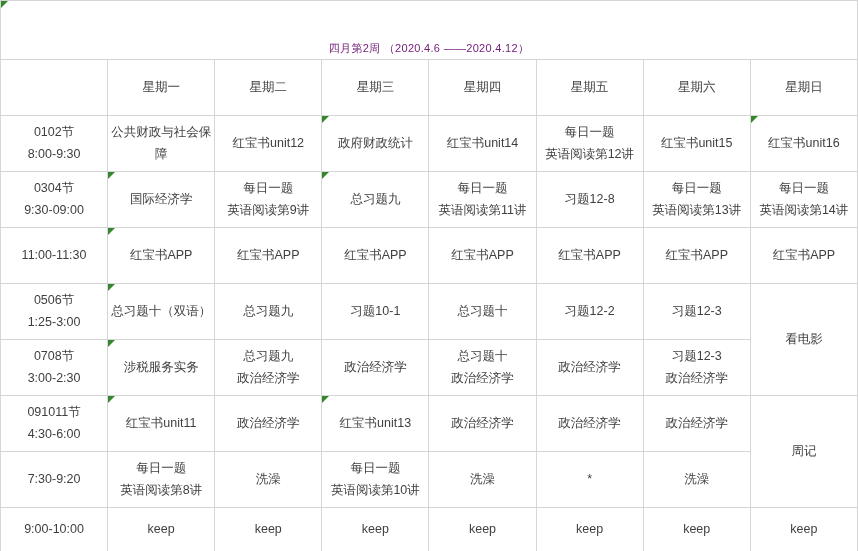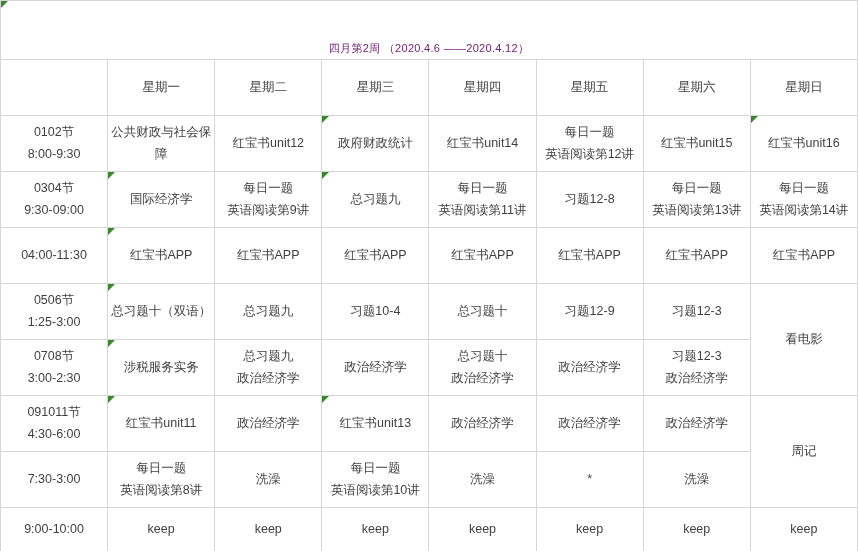--- a/index.html
+++ b/index.html
@@ -98,37 +98,37 @@
           <td><span class="flag"></span><span>总习题九</span></td>
           <td><span>每日一题
 英语阅读第11讲</span></td>
           <td><span>习题12-8</span></td>
           <td><span>每日一题
 英语阅读第13讲</span></td>
           <td><span>每日一题
 英语阅读第14讲</span></td>
         </tr>
         <tr class="body-row">
-          <td>04:00-11:30</td>
+          <td>11:00-11:30</td>
           <td><span class="flag"></span><span>红宝书APP</span></td>
           <td><span>红宝书APP</span></td>
           <td><span>红宝书APP</span></td>
           <td><span>红宝书APP</span></td>
           <td><span>红宝书APP</span></td>
           <td><span>红宝书APP</span></td>
           <td><span>红宝书APP</span></td>
         </tr>
         <tr class="body-row">
           <td>0506节
 1:25-3:00</td>
           <td><span class="flag"></span><span>总习题十（双语）</span></td>
           <td><span>总习题九</span></td>
-          <td><span>习题10-4</span></td>
+          <td><span>习题10-1</span></td>
           <td><span>总习题十</span></td>
-          <td><span>习题12-9</span></td>
+          <td><span>习题12-2</span></td>
           <td><span>习题12-3</span></td>
           <td rowspan="2"><span>看电影</span></td>
         </tr>
         <tr class="body-row">
           <td>0708节
 3:00-2:30</td>
           <td><span class="flag"></span><span>涉税服务实务</span></td>
           <td><span>总习题九
 政治经济学</span></td>
           <td><span>政治经济学</span></td>
@@ -143,21 +143,21 @@
 4:30-6:00</td>
           <td><span class="flag"></span><span>红宝书unit11</span></td>
           <td><span>政治经济学</span></td>
           <td><span class="flag"></span><span>红宝书unit13</span></td>
           <td><span>政治经济学</span></td>
           <td><span>政治经济学</span></td>
           <td><span>政治经济学</span></td>
           <td rowspan="2"><span>周记</span></td>
         </tr>
         <tr class="body-row">
-          <td>7:30-3:00</td>
+          <td>7:30-9:20</td>
           <td><span>每日一题
 英语阅读第8讲</span></td>
           <td><span>洗澡</span></td>
           <td><span>每日一题
 英语阅读第10讲</span></td>
           <td><span>洗澡</span></td>
           <td><span>*</span></td>
           <td><span>洗澡</span></td>
         </tr>
         <tr class="body-row last-row">

